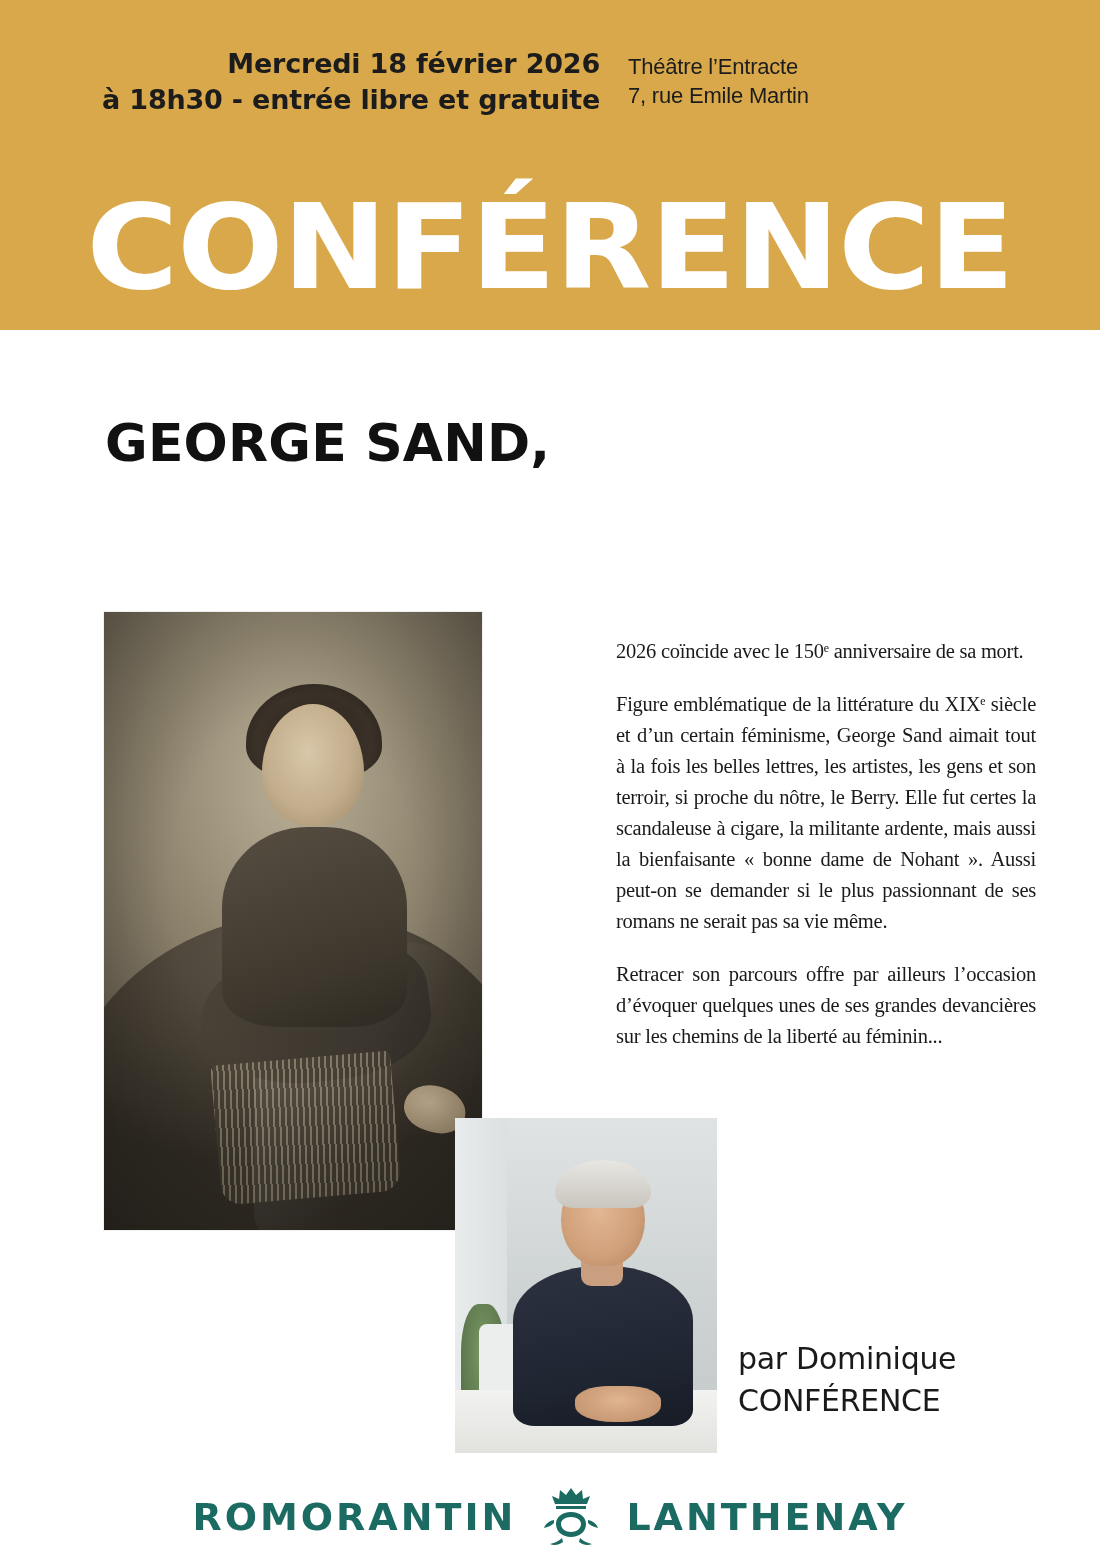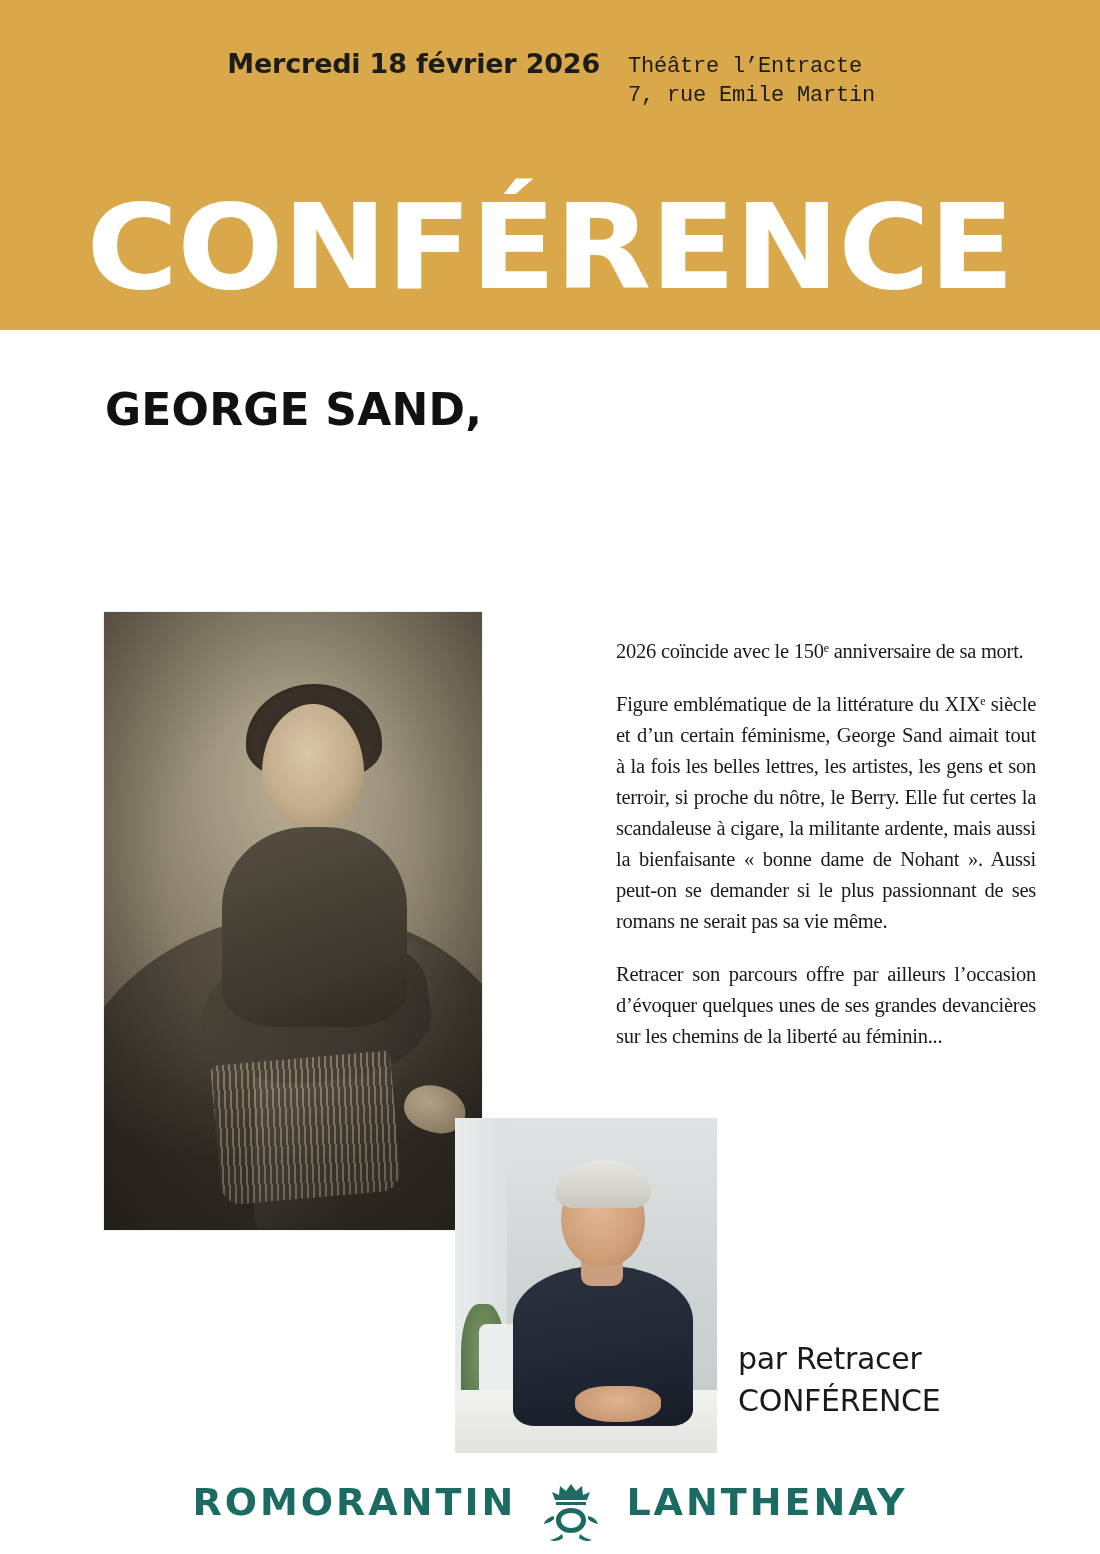--- a/index.html
+++ b/index.html
@@ -42,21 +42,21 @@
     font-size: 27px;
     line-height: 36px;
     letter-spacing: -0.2px;
   }
   .header-venue {
     position: absolute;
     left: 628px;
     top: 52px;
     width: 430px;
     color: #1c1c1c;
-    font-family: Liberation Mono, monospace;
+    font-family: Liberation Sans, sans-serif;
     font-size: 22px;
     line-height: 29px;
     letter-spacing: -0.2px;
   }
   .header-venue div { white-space: nowrap; }
 
   .conference-word {
     position: absolute;
     left: 0;
     top: 186px;
@@ -69,26 +69,26 @@
     line-height: 122px;
     letter-spacing: -1px;
     transform: scaleX(1.06);
     transform-origin: center top;
   }
 
   
   .title-block {
     position: absolute;
     left: 105px;
-    top: 378px;
+    top: 411px;
     width: 900px;
     color: #111111;
     font-family: "DejaVu Sans", sans-serif;
     font-weight: bold;
-    font-size: 44px;
+    font-size: 52px;
     line-height: 64px;
     letter-spacing: 0.2px;
   }
 
   
   .portrait {
     position: absolute;
     left: 104px;
     top: 612px;
     width: 378px;
@@ -310,20 +310,21 @@
   }
 
   
   .footer {
     position: absolute;
     left: 0;
     top: 1480px;
     width: 1100px;
     height: 74px;
     display: flex;
+    align-items: center;
     justify-content: center;
   }
   .footer-text {
     color: #1b6b63;
     font-family: "DejaVu Sans", sans-serif;
     font-weight: bold;
     font-size: 38px;
     letter-spacing: 3px;
   }
   .footer-mark {
@@ -333,20 +334,21 @@
     position: relative;
   }
 </style>
 </head>
 <body>
 
 <div class="header-band">
   <div class="header-top">
     <div class="header-date">
       <div>Mercredi 18 février 2026</div>
+      <div>à 18h30 - entrée libre et gratuite</div>
     </div>
     <div class="header-venue">
       <div>Théâtre l’Entracte</div>
       <div>7, rue Emile Martin</div>
     </div>
   </div>
   <div class="conference-word">CONFÉRENCE</div>
 </div>
 
 <div class="title-block">
@@ -379,21 +381,21 @@
   <div class="chair"></div>
   <div class="table"></div>
   <div class="body"></div>
   <div class="neck"></div>
   <div class="face"></div>
   <div class="hair"></div>
   <div class="hands"></div>
 </div>
 
 <div class="speaker-credit">
-  <div>par Retracer</div>
+  <div>par Dominique</div>
   <div>CONFÉRENCE</div>
 </div>
 
 <div class="footer">
   <div class="footer-text">ROMORANTIN</div>
   <div class="footer-mark">
     <svg viewBox="0 0 78 66" width="78" height="66" aria-hidden="true">
       <g fill="#1b6b63">
         <path d="M39 4 l5 7 6-5 1 9 7-3-3 8 h-32 l-3-8 7 3 1-9 6 5z"></path>
         <path d="M24 22 h30 v3 h-30z"></path>

